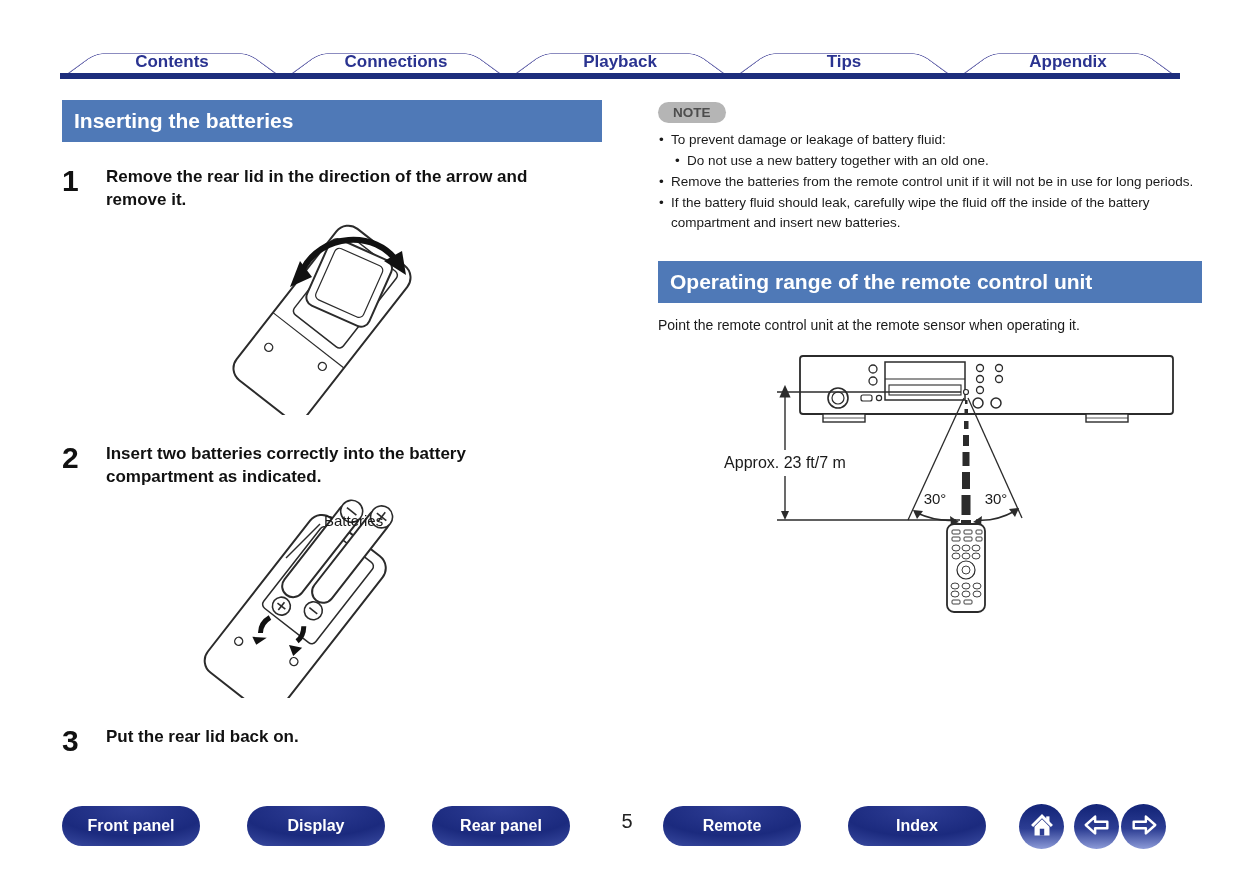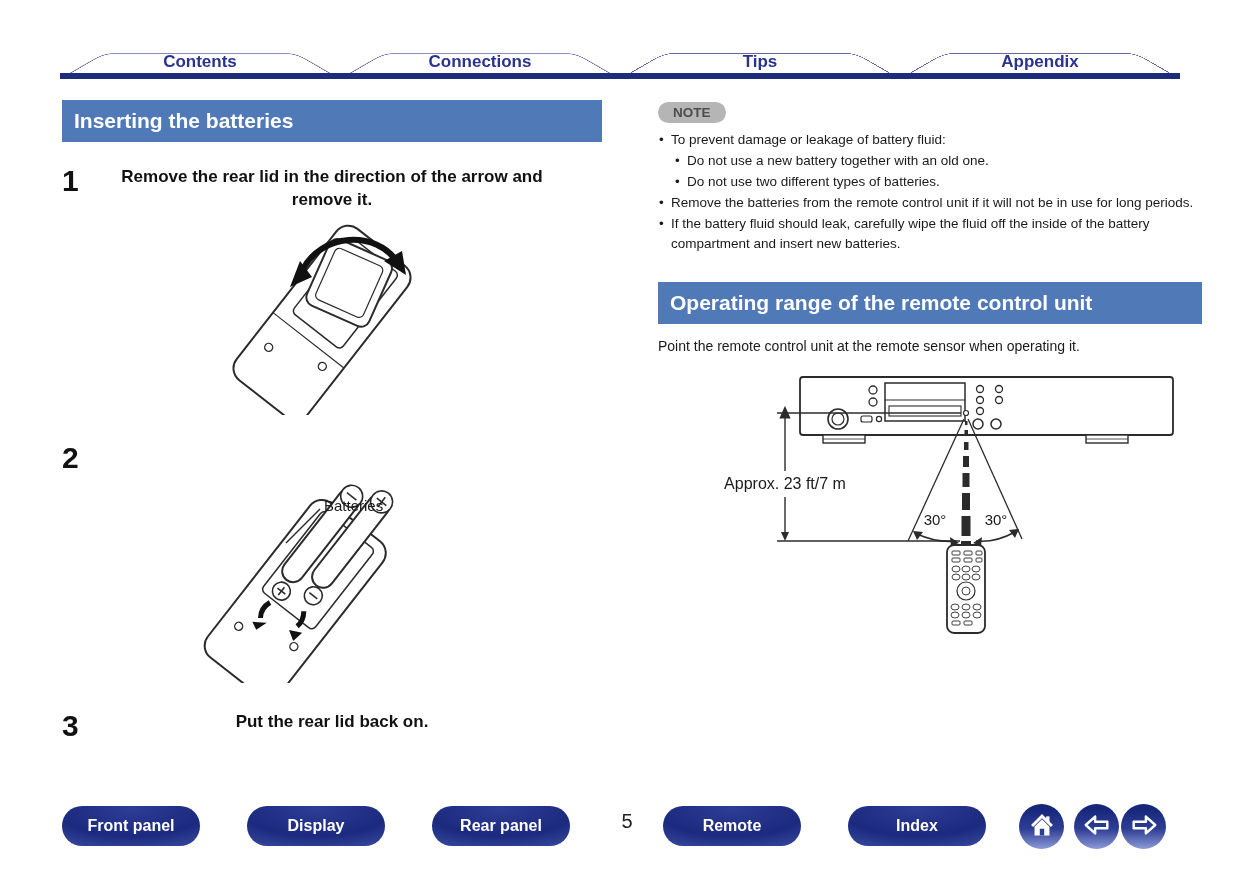--- a/index.html
+++ b/index.html
@@ -41,21 +41,21 @@
   .col-left  { position: absolute; left: 62px;  top: 100px; width: 540px; }
   .col-right { position: absolute; left: 658px; top: 100px; width: 544px; }
   .section-heading {
     background: #4f79b7; color: #ffffff;
     font-size: 21px; font-weight: bold;
     padding: 7px 12px 8px 12px; line-height: 1.3;
   }
   
   .step { display: flex; margin-top: 24px; }
   .step-num { width: 44px; font-size: 30px; font-weight: bold; line-height: 1.0; color: #111; }
-  .step-text { width: 452px; font-size: 17px; font-weight: bold; line-height: 1.32; color: #111; text-align: center; }
+  .step-text { width: 452px; font-size: 17px; font-weight: bold; line-height: 1.32; color: #111; }
   .illus1 { margin: 8px 0 0 118px; }
   .illus2 { margin: 4px 0 0 112px; position: relative; }
   
   .note-pill {
     display: inline-block;
     background: #b5b5b5; color: #4d4d4d;
     font-size: 13.5px; font-weight: bold;
     border-radius: 12px; padding: 3px 15px;
     margin: 2px 0 7px 0;
   }
@@ -99,20 +99,23 @@
 <body>
 
 <nav class="tabbar">
   <div class="tab">
       <span class="tab-label">Contents</span>
     </div>
   <div class="tab">
       <span class="tab-label">Connections</span>
     </div>
   <div class="tab">
+      <span class="tab-label">Playback</span>
+    </div>
+  <div class="tab">
       <span class="tab-label">Tips</span>
     </div>
   <div class="tab">
       <span class="tab-label">Appendix</span>
     </div>
 </nav>
 <div class="tabrule"></div>
 
 <section class="col-left">
   <h2 class="section-heading">Inserting the batteries</h2>
@@ -143,20 +146,21 @@
       </g>
 
       <path d="M 122 52 C 140 14 196 10 218 44" stroke="#111" stroke-width="6" fill="none"></path>
       <polygon points="226,56 204,42 222,32" fill="#111"></polygon>
       <polygon points="110,68 120,42 132,58" fill="#111"></polygon>
     </svg>
   </div>
 
   <div class="step">
     <div class="step-num">2</div>
+    <div class="step-text">Insert two batteries correctly into the battery compartment as indicated.</div>
   </div>
 
   <div class="illus2">
     <svg width="300" height="206" viewBox="0 0 300 206" fill="none" xmlns="http://www.w3.org/2000/svg">
       <g stroke="#2b2b2b" stroke-width="2" fill="#ffffff">
 
         <g transform="translate(120,124) rotate(38)">
           <rect x="-46" y="-100" width="92" height="196" rx="15"></rect>
           <rect x="-33" y="-90" width="66" height="102" rx="5" stroke-width="1.5"></rect>
           <path d="M -27 -32 l 5 -4 l -5 -4 l 5 -4 l -5 -4 l 5 -4" stroke-width="1.4" fill="none"></path>
@@ -194,21 +198,20 @@
     <div class="step-num">3</div>
     <div class="step-text">Put the rear lid back on.</div>
   </div>
 </section>
 
 <section class="col-right">
   <span class="note-pill">NOTE</span>
   <ul class="note-list">
     <li>To prevent damage or leakage of battery fluid:</li>
     <li class="sub">Do not use a new battery together with an old one.</li>
-    <li class="sub">Do not use two different types of batteries.</li>
     <li>Remove the batteries from the remote control unit if it will not be in use for long periods.</li>
     <li>If the battery fluid should leak, carefully wipe the fluid off the inside of the battery compartment and insert new batteries.</li>
   </ul>
 
   <h2 class="section-heading heading-2">Operating range of the remote control unit</h2>
   <p class="range-para">Point the remote control unit at the remote sensor when operating it.</p>
 
   
   <div class="illus3">
     <svg width="522" height="272" viewBox="0 0 522 272" fill="none" xmlns="http://www.w3.org/2000/svg">

